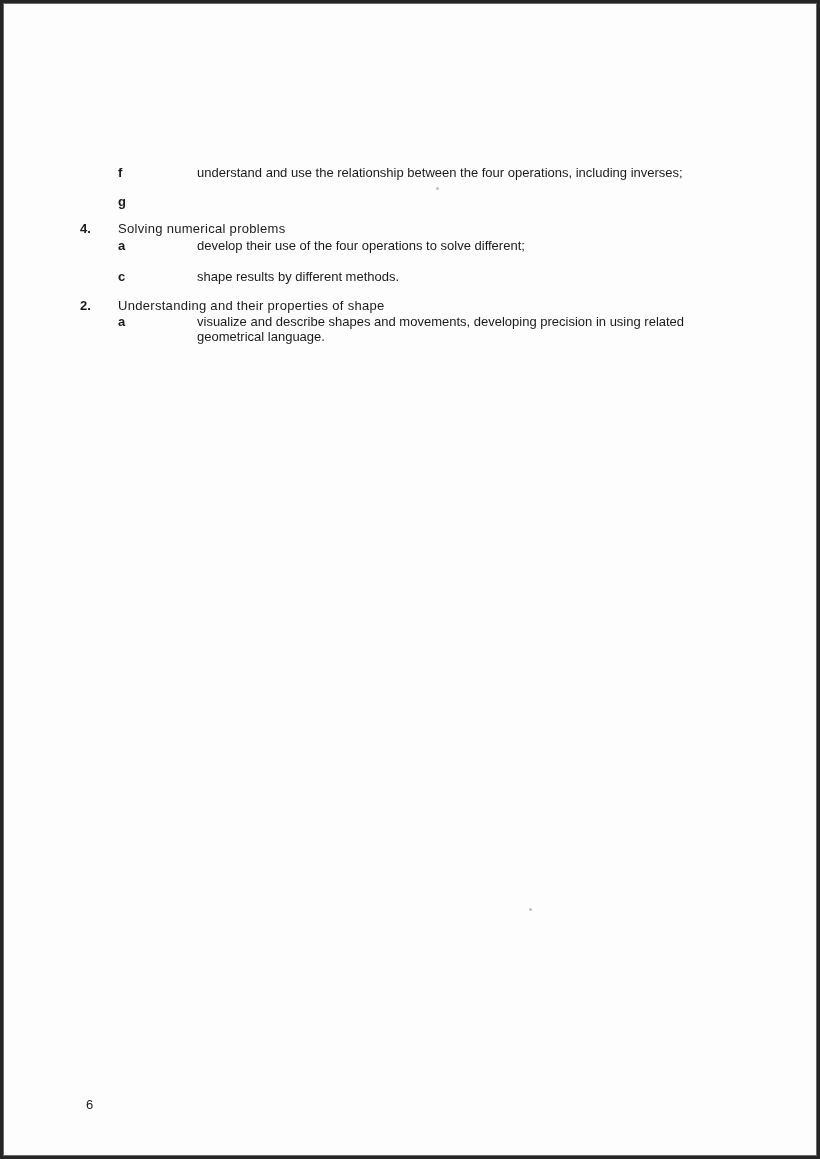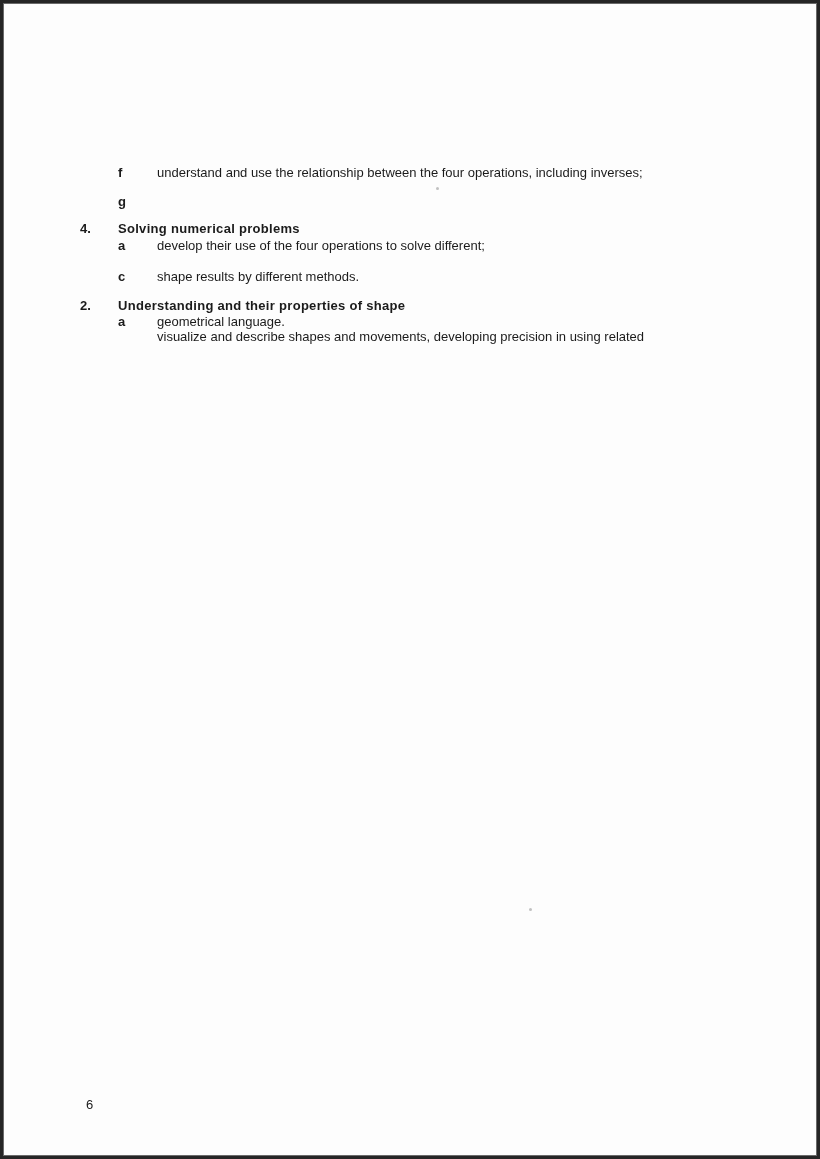--- a/index.html
+++ b/index.html
@@ -33,23 +33,23 @@
   }
   .indent { margin-left: 38px; }
   .num {
     flex: 0 0 38px;
     font-weight: 700;
   }
   .lbl {
     flex: 0 0 39px;
     font-weight: 700;
   }
-  .txt { width: 592px; }
+  .txt { width: 592px; margin-left: 40px; }
   .bold-heading {
-    font-weight: 700;
+    font-weight: 400;
     letter-spacing: 0.3px;
     text-align: right;
   }
   .mt14 { margin-top: 14px; }
   .mt16 { margin-top: 16px; }
   .mt12 { margin-top: 12px; }
   .mt2  { margin-top: 2px; }
   .mt1  { margin-top: 1px; }
   .page-number {
     position: absolute;
@@ -104,22 +104,22 @@
 
 
     <div class="row mt14">
       <span class="num">2.</span>
       <span class="bold-heading">Understanding and their properties of shape</span>
     </div>
 
     <div class="row indent mt1">
       <span class="lbl">a</span>
       <span class="txt">
+        <div>visualize and describe shapes and movements, developing precision in using related</div>
         <div>geometrical language.</div>
-        <div>visualize and describe shapes and movements, developing precision in using related</div>
       </span>
     </div>
 
   </div>
 
   <div class="speck speck-1"></div>
   <div class="speck speck-2"></div>
 
   <div class="page-number">6</div>
 

